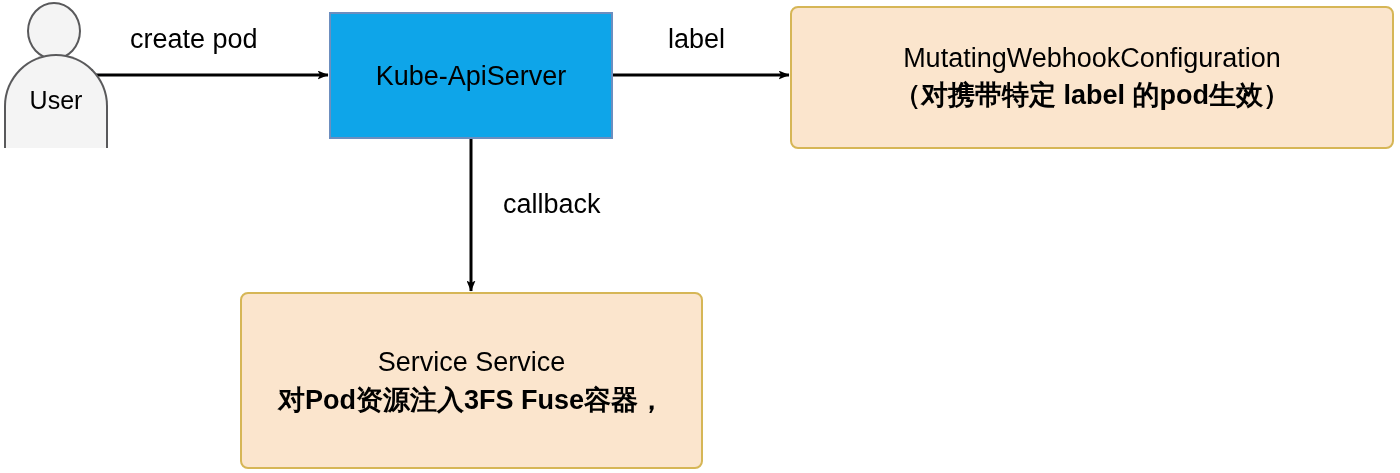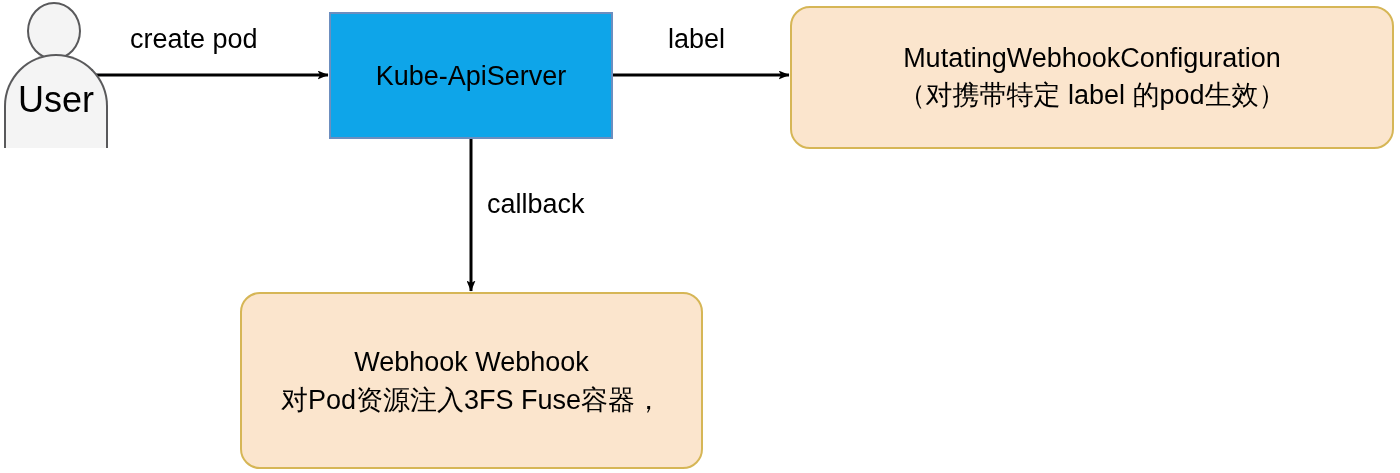--- a/index.html
+++ b/index.html
@@ -63,21 +63,21 @@
     border-radius: 52px 52px 0 0;
     background: #f4f4f4;
     box-sizing: border-box;
   }
   .actor-label {
     position: absolute;
     left: 0px;
     top: 82px;
     width: 104px;
     text-align: center;
-    font-size: 36px;
+    font-size: 25px;
     line-height: 32px;
     color: #000;
     white-space: nowrap;
   }
 
   
   .node {
     position: absolute;
     box-sizing: border-box;
     display: flex;
@@ -86,30 +86,31 @@
     justify-content: center;
     text-align: center;
   }
   .node-blue {
     background: #0ea5e9;
     border: 2px solid #6c8ebf;
   }
   .node-orange {
     background: #fbe5cd;
     border: 2px solid #d6b656;
-    border-radius: 20px;
+    border-radius: 8px;
   }
   .node-title {
     font-size: 27px;
     line-height: 34px;
     white-space: nowrap;
   }
   .node-sub {
     font-size: 27px;
     line-height: 38px;
+    font-weight: bold;
   }
 
   #node-kube-apiserver {
     left: 329px;
     top: 12px;
     width: 284px;
     height: 127px;
   }
   #node-mutating-webhook-config {
     left: 790px;
@@ -145,21 +146,21 @@
   }
   #edge-label-create-pod {
     left: 130px;
     top: 23px;
   }
   #edge-label-read {
     left: 668px;
     top: 23px;
   }
   #edge-label-callback {
-    left: 487px;
+    left: 503px;
     top: 188px;
   }
 </style>
 </head>
 <body>
 
 <div id="diagram-canvas">
 
   <svg id="connector-layer" viewBox="0 0 1400 473">
     <defs>
@@ -184,21 +185,21 @@
   <div id="node-kube-apiserver" class="node node-blue">
     <div class="node-title">Kube-ApiServer</div>
   </div>
 
   <div id="node-mutating-webhook-config" class="node node-orange">
     <div class="node-title">MutatingWebhookConfiguration</div>
     <div class="node-sub">（对携带特定 label 的pod生效）</div>
   </div>
 
   <div id="node-webhook-service" class="node node-orange">
-    <div class="node-title">Webhook Webhook</div>
+    <div class="node-title">Service Service</div>
     <div class="node-sub">对Pod资源注入3FS Fuse容器，</div>
   </div>
 
   <div id="edge-label-create-pod" class="edge-label">create pod</div>
 
   <div id="edge-label-read" class="edge-label">label</div>
 
   <div id="edge-label-callback" class="edge-label">callback</div>
 
 </div>

